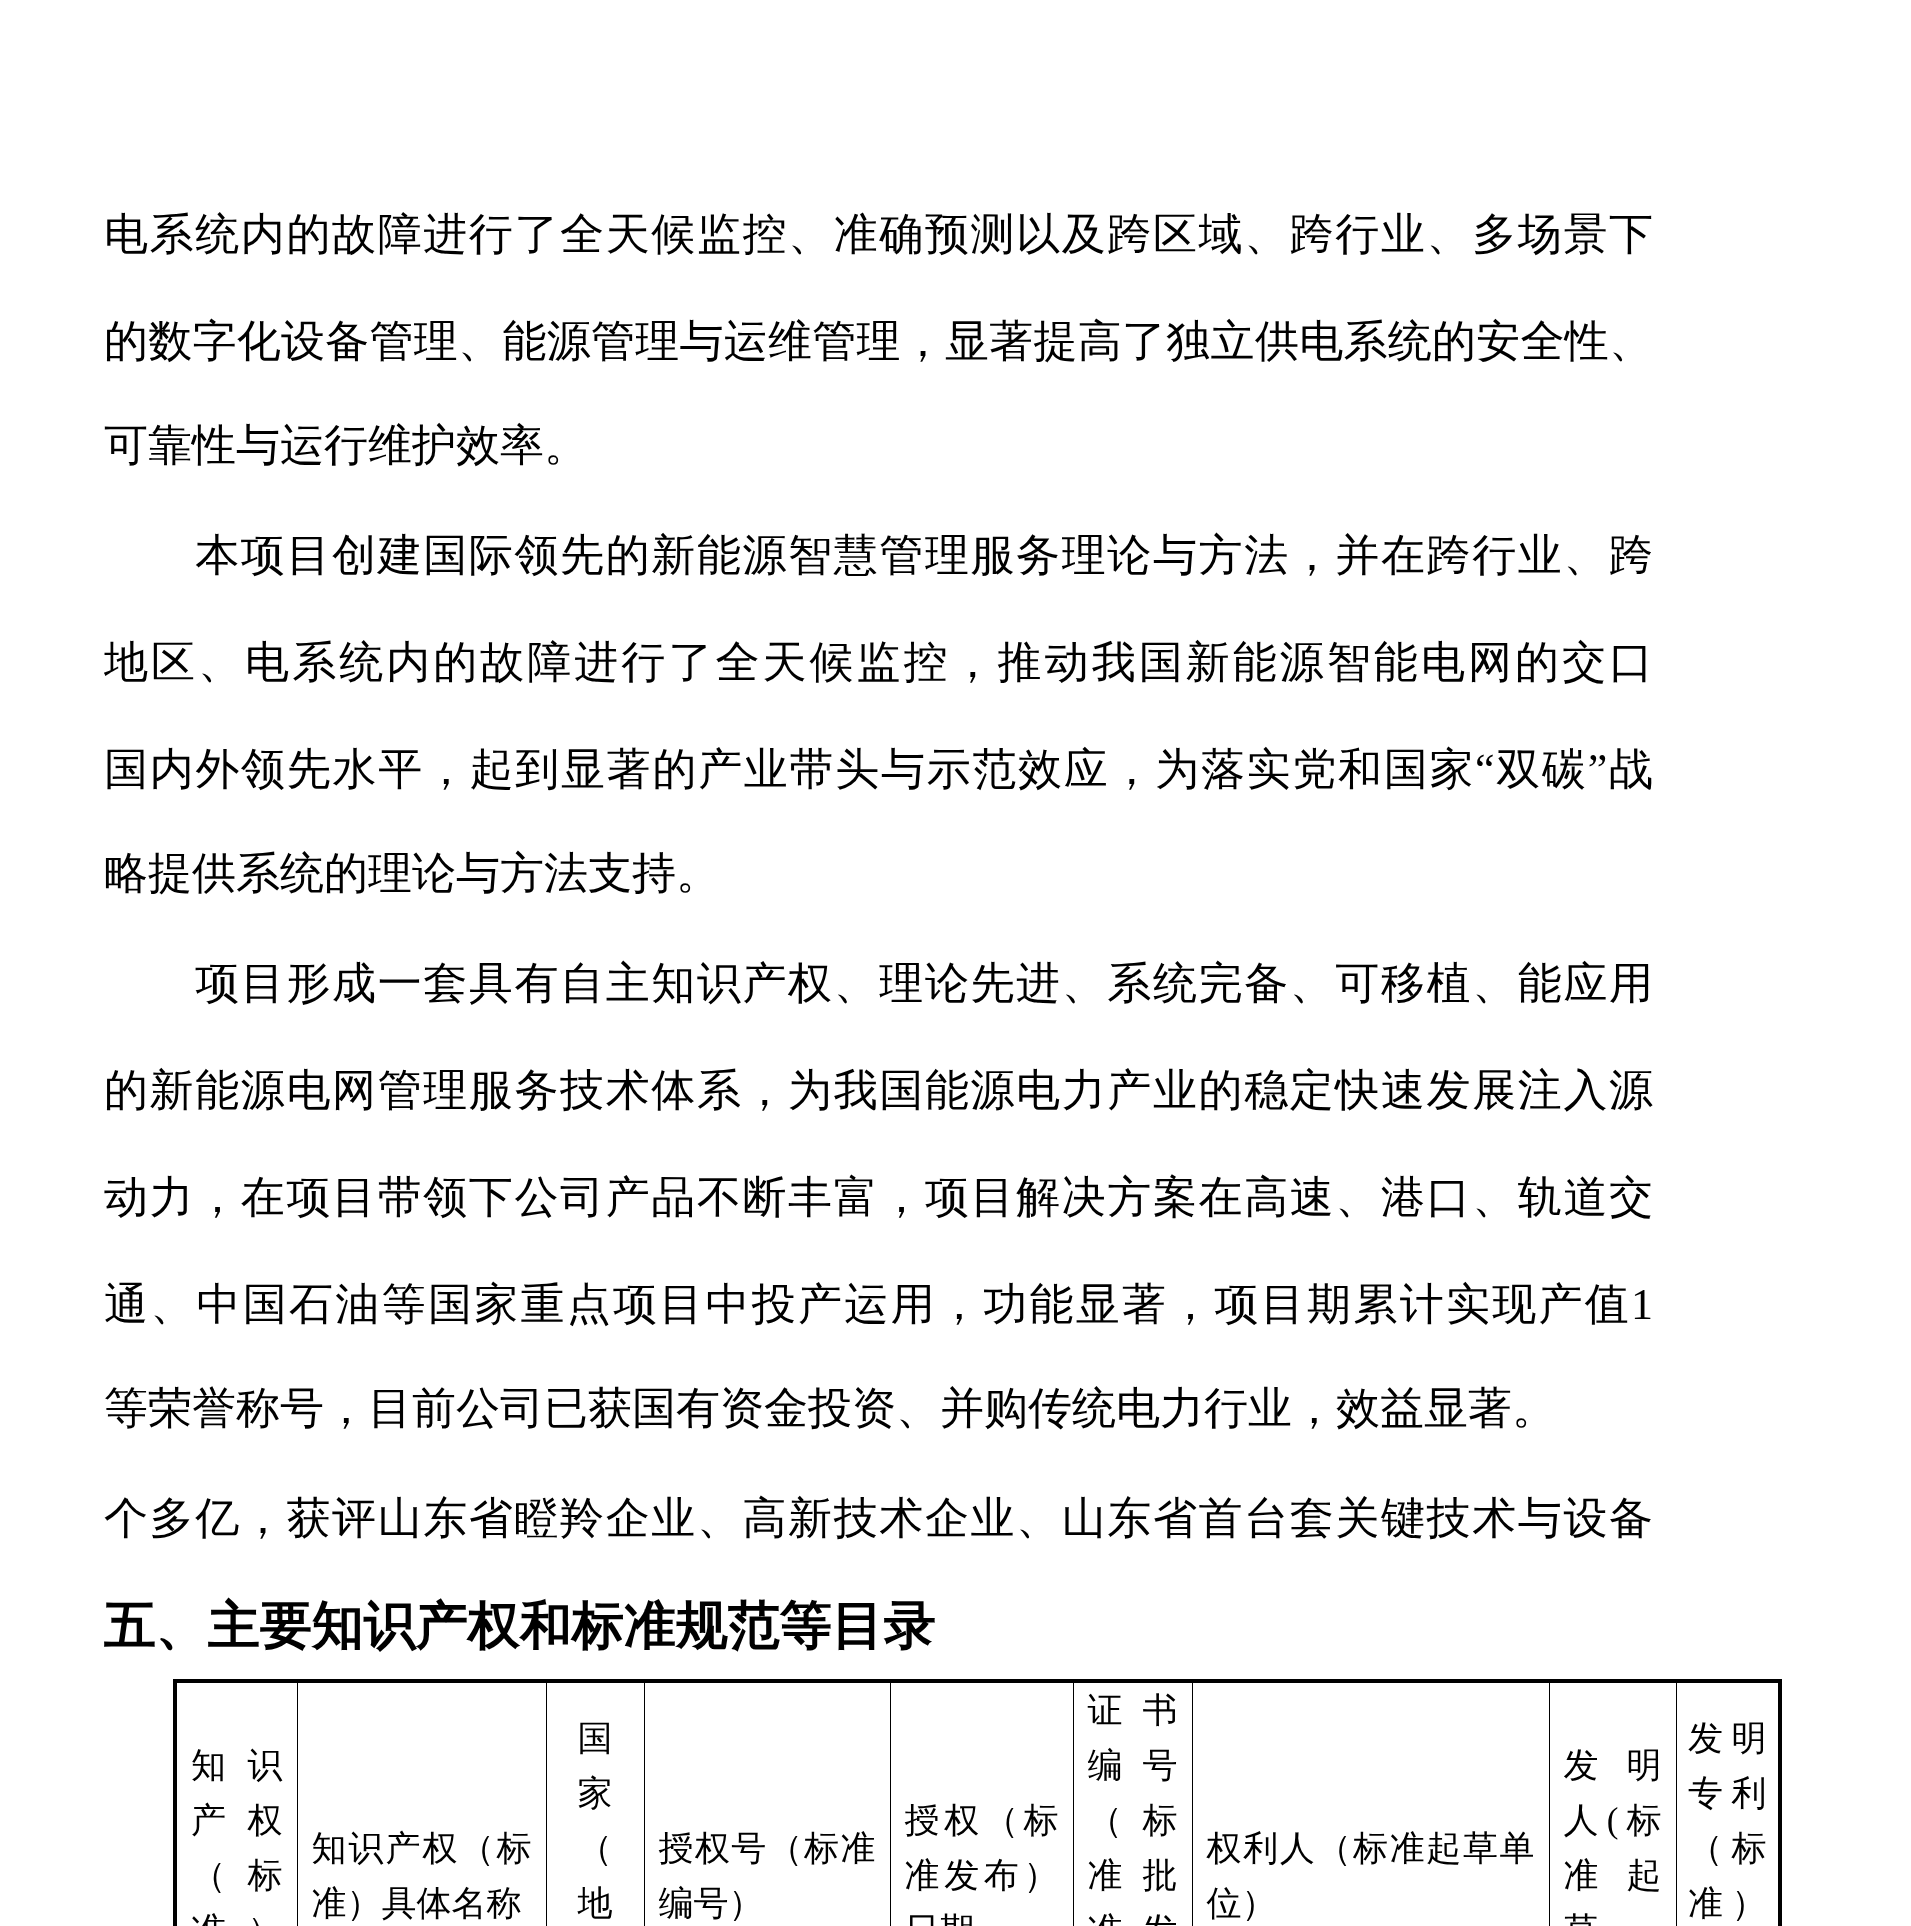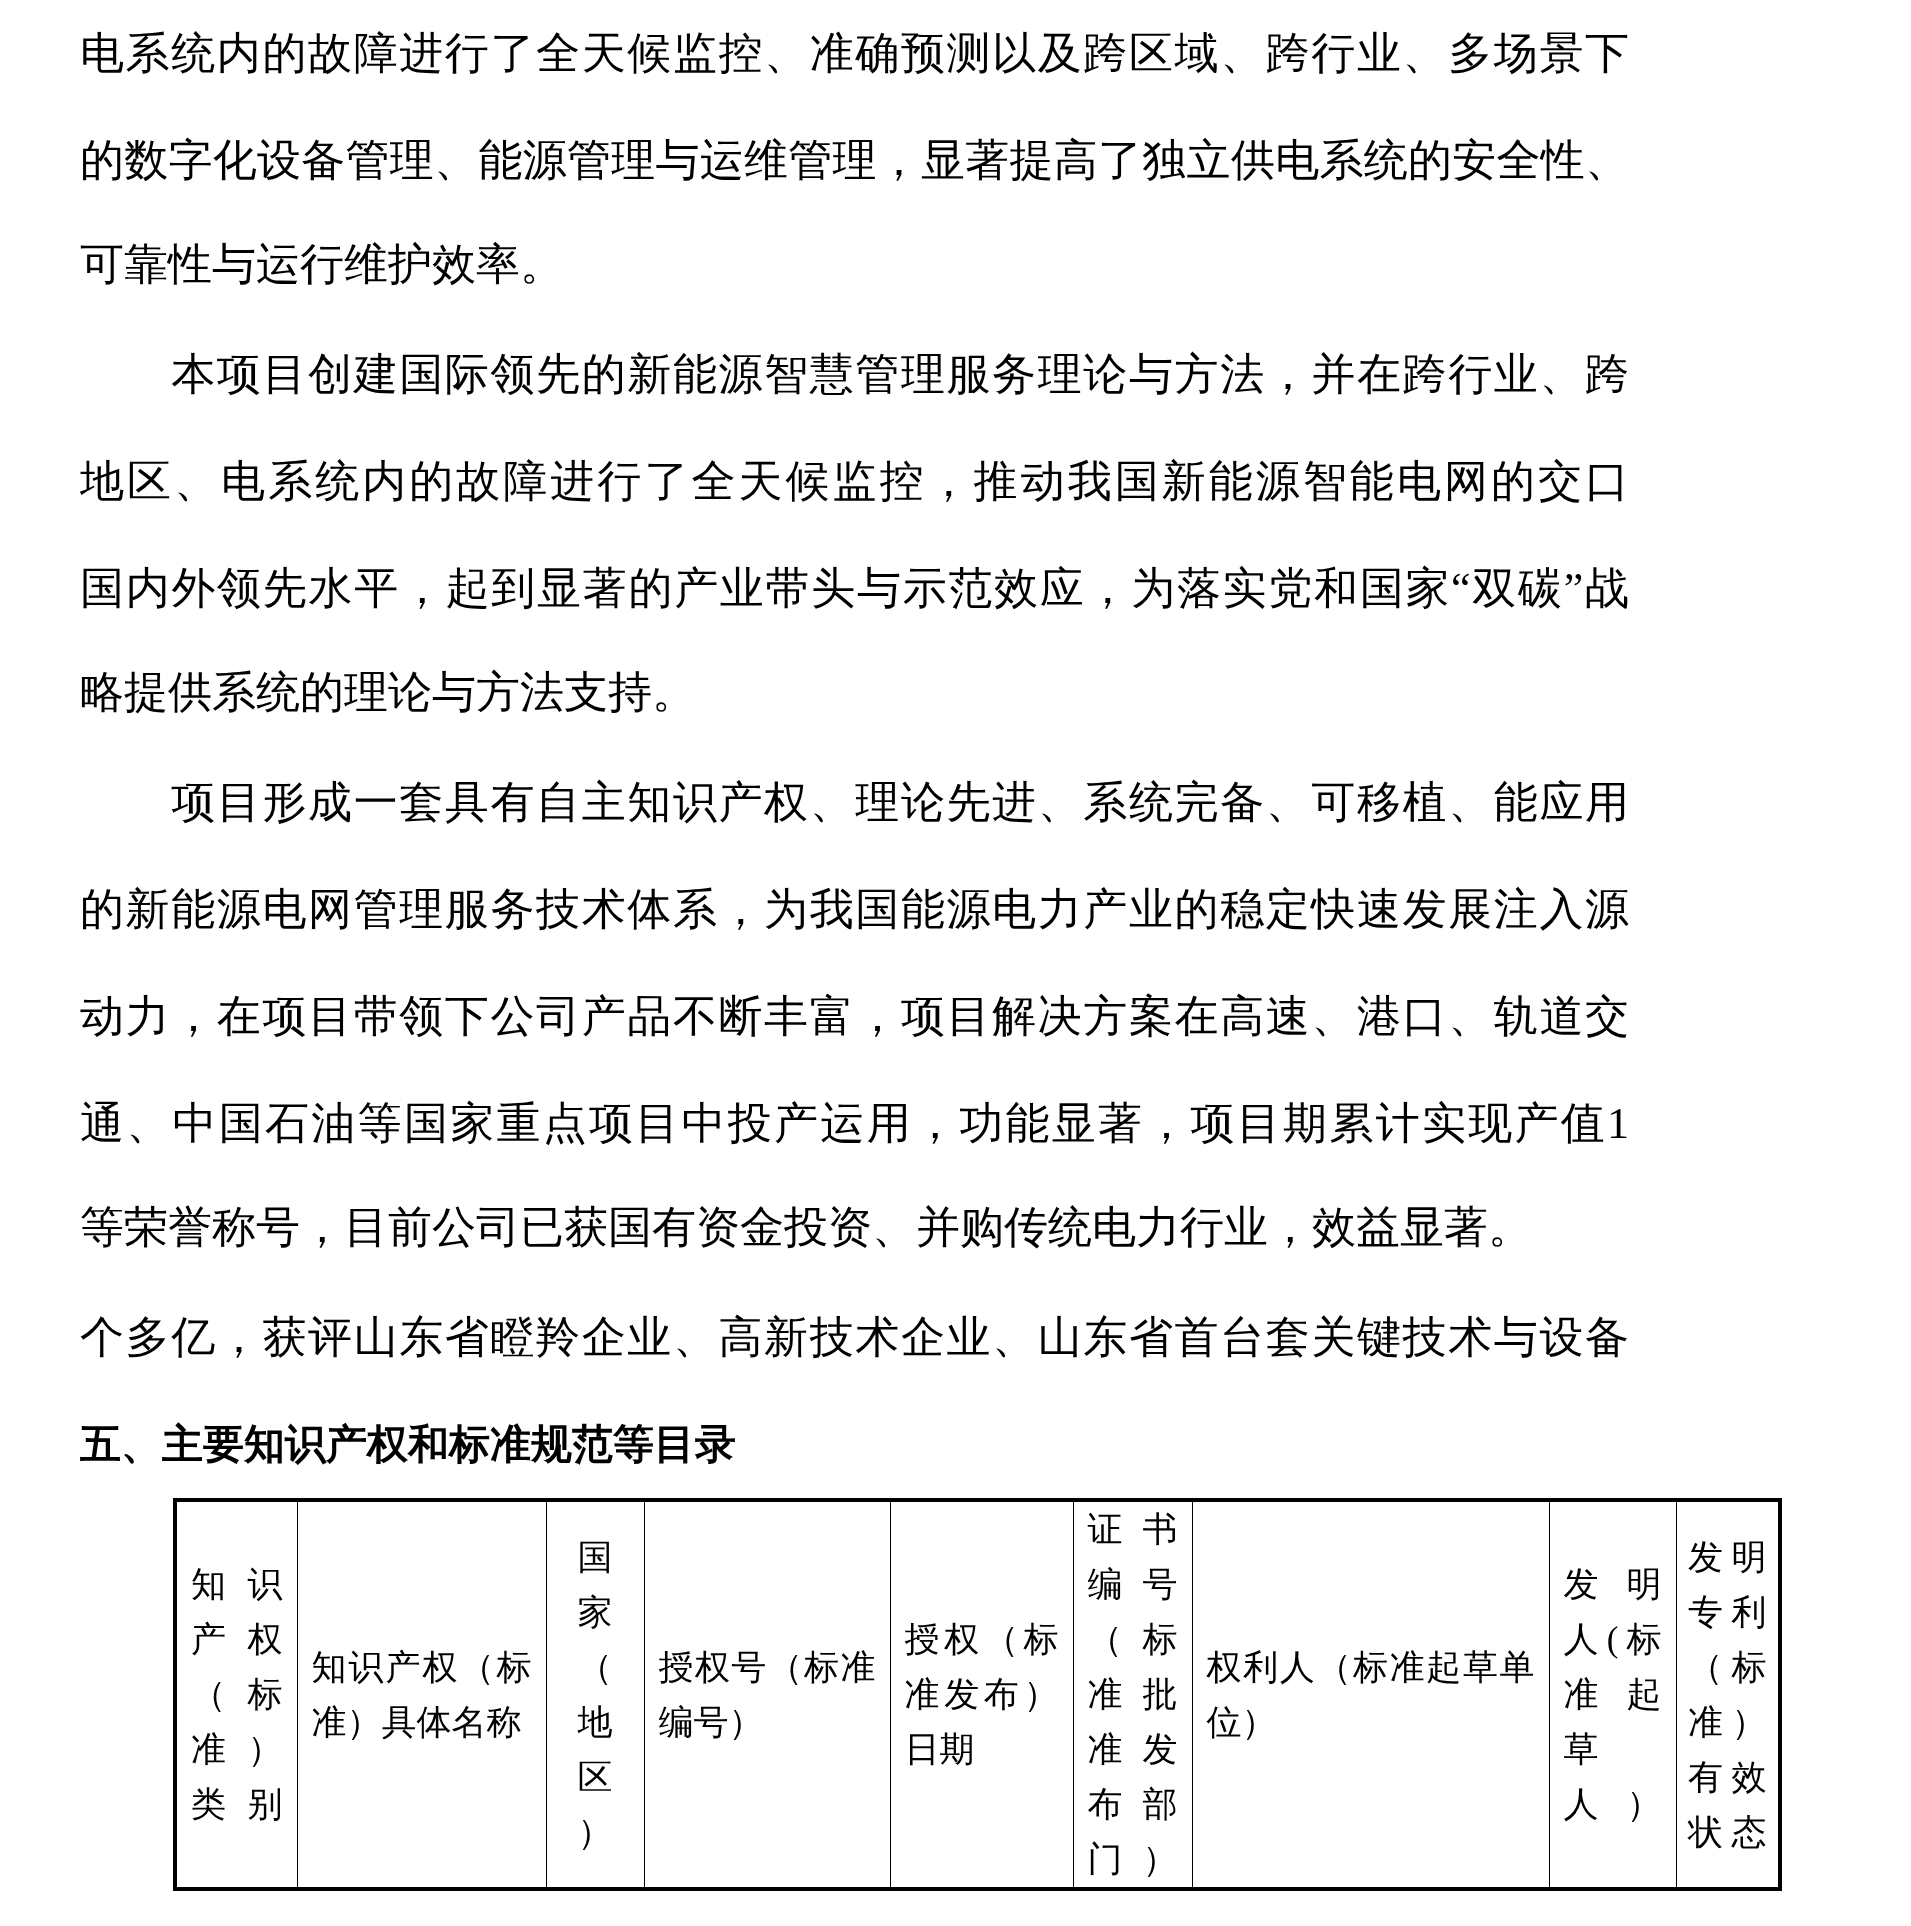--- a/index.html
+++ b/index.html
@@ -11,40 +11,41 @@
   .page {
     position: relative;
     width: 1911px;
     height: 2703px;
     background: #ffffff;
     overflow: hidden;
     font-family: "Liberation Serif", "DejaVu Serif", serif;
   }
   
   .content {
-    margin-left: 80px;
+    padding-top: 181px;
+    margin-left: 104px;
     width: 1549px;
     font-size: 44px;
   }
   .tl {
     height: 107px;
     line-height: 107px;
     text-align: justify;
     text-align-last: justify;
     overflow: hidden;
     white-space: normal;
   }
   .tl.end {
     text-align-last: left;
     font-family: Liberation Mono, monospace;
   }
   .heading {
     height: 107px;
     line-height: 107px;
-    font-size: 41px;
+    font-size: 52px;
     font-weight: bold;
     text-align: left;
     overflow: hidden;
   }
   
   table.ip {
     margin-left: 173px;
     width: 1606px;
     table-layout: fixed;
     border-collapse: collapse;

